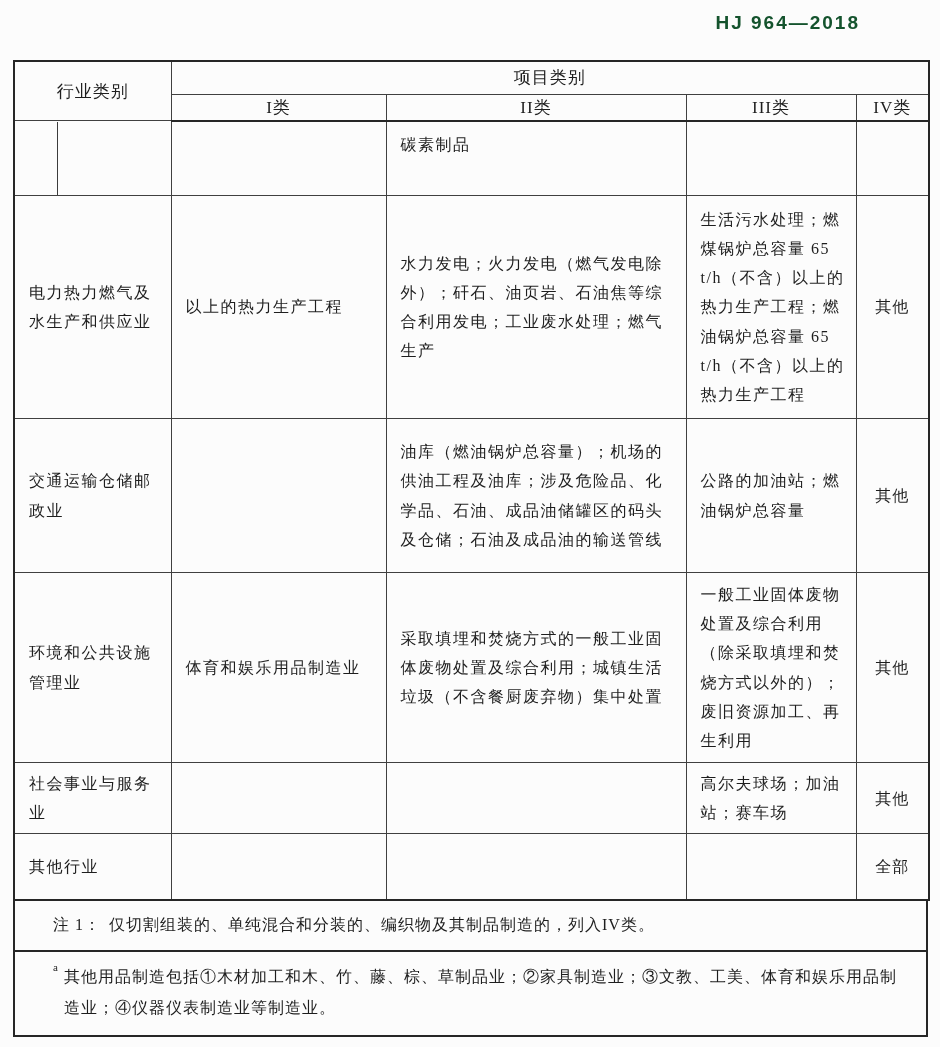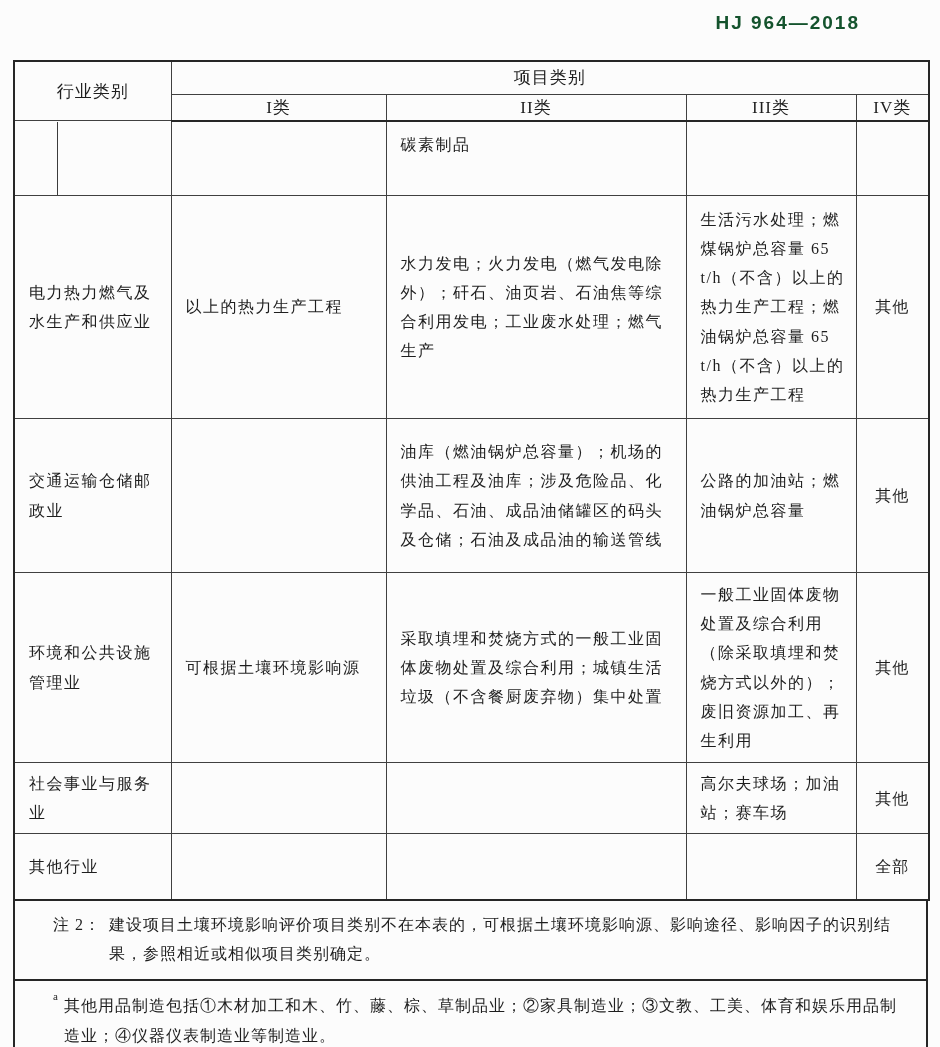--- a/index.html
+++ b/index.html
@@ -163,21 +163,21 @@
   <tr class="r2">
     <td>交通运输仓储邮政业</td>
     <td></td>
     <td>油库（燃油锅炉总容量）；机场的供油工程及油库；涉及危险品、化学品、石油、成品油储罐区的码头及仓储；石油及成品油的输送管线</td>
     <td>公路的加油站；燃油锅炉总容量</td>
     <td class="c-class4">其他</td>
   </tr>
 
   <tr class="r3">
     <td>环境和公共设施管理业</td>
-    <td>可根据土壤环境影响源</td>
+    <td>体育和娱乐用品制造业</td>
     <td>采取填埋和焚烧方式的一般工业固体废物处置及综合利用；城镇生活垃圾（不含餐厨废弃物）集中处置</td>
     <td>一般工业固体废物处置及综合利用（除采取填埋和焚烧方式以外的）；废旧资源加工、再生利用</td>
     <td class="c-class4">其他</td>
   </tr>
 
   <tr class="r4">
     <td>社会事业与服务业</td>
     <td></td>
     <td></td>
     <td>高尔夫球场；加油站；赛车场</td>
@@ -189,21 +189,21 @@
     <td></td>
     <td></td>
     <td></td>
     <td class="c-class4">全部</td>
   </tr>
 </tbody>
   </table>
 
 <div class="notes">
   <div class="note-row">
-    <span class="note-label">注 2：</span>
-    <span class="note-text">建设项目土壤环境影响评价项目类别不在本表的，可根据土壤环境影响源、影响途径、影响因子的识别结果，参照相近或相似项目类别确定。</span>
+    <span class="note-label">注 1：</span>
+    <span class="note-text">仅切割组装的、单纯混合和分装的、编织物及其制品制造的，列入IV类。</span>
   </div>
 </div>
 
 <div class="footnote">
   <sup class="fn-marker">a</sup>
   <span class="fn-text">其他用品制造包括①木材加工和木、竹、藤、棕、草制品业；②家具制造业；③文教、工美、体育和娱乐用品制造业；④仪器仪表制造业等制造业。</span>
 </div>
 
 </body></html>

